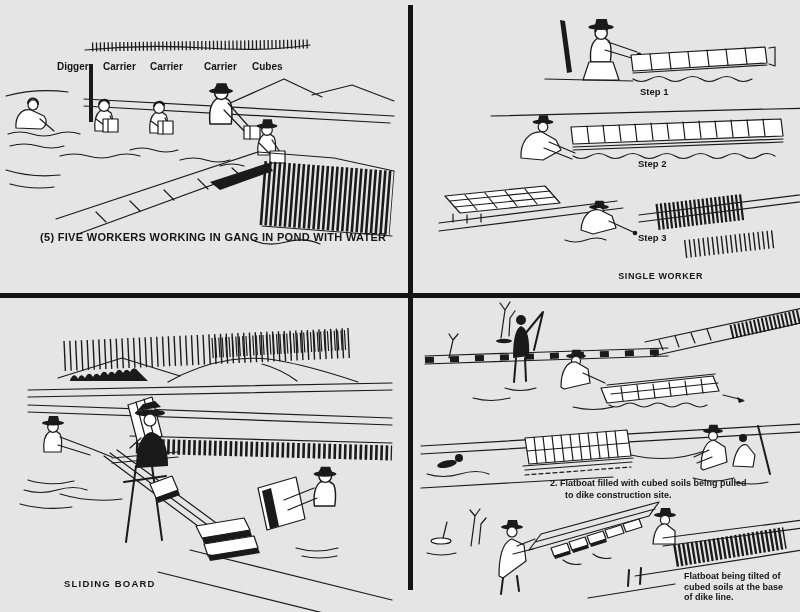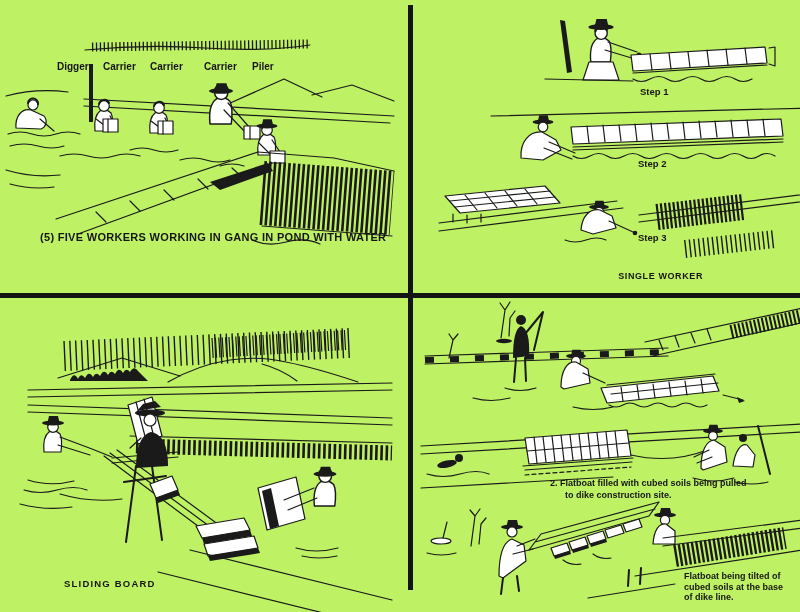--- a/index.html
+++ b/index.html
@@ -1,16 +1,16 @@
 <!DOCTYPE html>
 <html><head>
 <meta charset="utf-8">
 <style>
   html,body{margin:0;padding:0;background:#fff;}
-  .page{position:relative;width:800px;height:612px;background:#bef264;overflow:hidden;
+  .page{position:relative;width:800px;height:612px;background:#e5e5e5;overflow:hidden;
         font-family:"Liberation Sans",sans-serif;color:#161616;}
   .divider-v{position:absolute;left:408px;top:5px;width:5px;height:585px;background:#141414;}
   .divider-h{position:absolute;left:0;top:293px;width:800px;height:5px;background:#141414;}
   .quad{position:absolute;}
   .q-tl{left:0;top:0;width:408px;height:293px;}
   .q-tr{left:413px;top:0;width:387px;height:293px;margin-left:20px;}
   .q-bl{left:0;top:298px;width:408px;height:314px;}
   .q-br{left:413px;top:298px;width:387px;height:314px;}
   svg.art{position:absolute;left:0;top:0;width:100%;height:100%;}
   .lbl{position:absolute;font-weight:700;white-space:nowrap;color:#161616;}
@@ -99,21 +99,21 @@
         <path class="f" d="M210,182 L268,163 L273,171 L220,190 Z"></path>
         <line class="h" x1="262" y1="193" x2="392" y2="203" stroke-width="64" stroke-dasharray="2.6 2.2"></line>
         <path class="s" d="M258,152 L334,158 L394,171 M262,226 L392,236"></path>
         <path class="s" d="M252,240 q16,7 34,2 t34,2"></path>
       </g>
     </svg>
     <span class="lbl worker-lbl" style="left:57px;top:61px">Digger</span>
     <span class="lbl worker-lbl" style="left:103px;top:61px">Carrier</span>
     <span class="lbl worker-lbl" style="left:150px;top:61px">Carrier</span>
     <span class="lbl worker-lbl" style="left:204px;top:61px">Carrier</span>
-    <span class="lbl worker-lbl" style="left:252px;top:61px">Piler</span>
+    <span class="lbl worker-lbl" style="left:252px;top:61px">Cubes</span>
     <div class="lbl cap-main" style="left:40px;top:231px;width:330px;text-align:center">(5) FIVE WORKERS WORKING IN GANG IN POND WITH WATER</div>
   </section>
 
   <section class="quad q-tr">
     <svg class="art" viewBox="0 0 387 293">
       <g>
         <path class="f" d="M127,20 L132,21 L139,72 L134,73 Z"></path>
         <use href="#bust" transform="translate(167,62) scale(1.15)"></use>
         <use href="#hatbrim" transform="translate(168,27) scale(1.15)"></use>
         <path class="s" d="M175,42 L204,52 M172,50 L202,59"></path>

